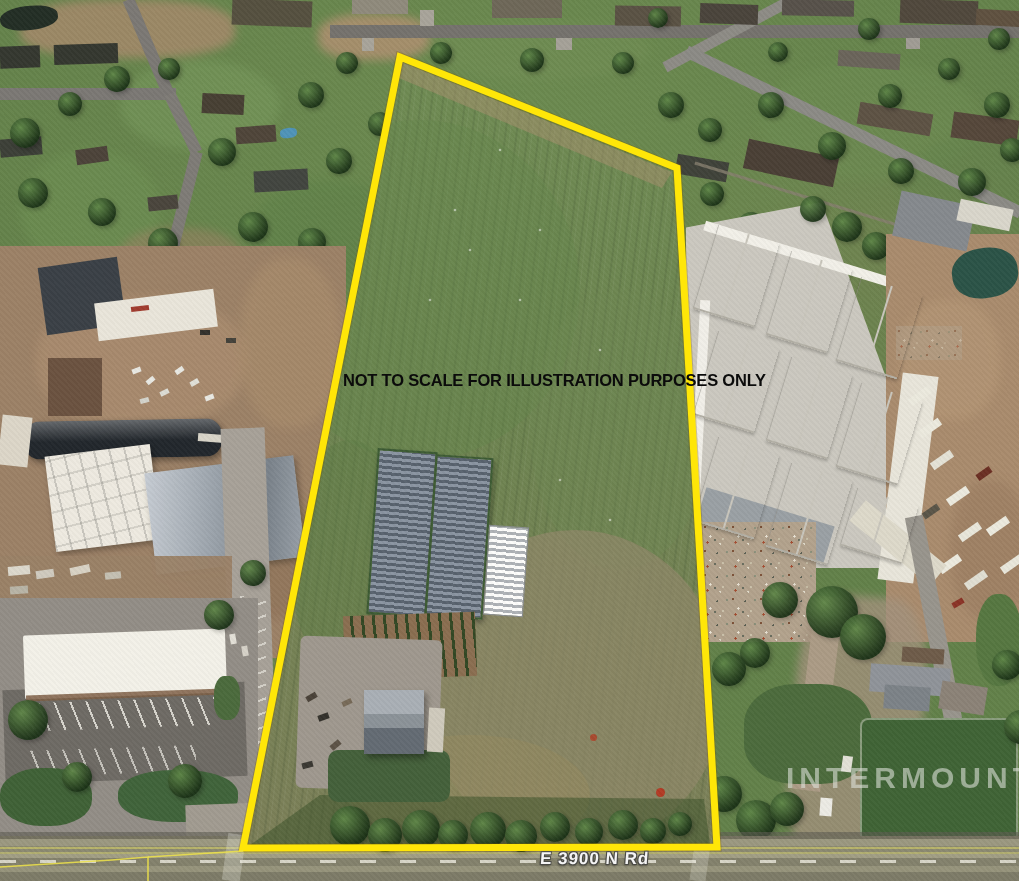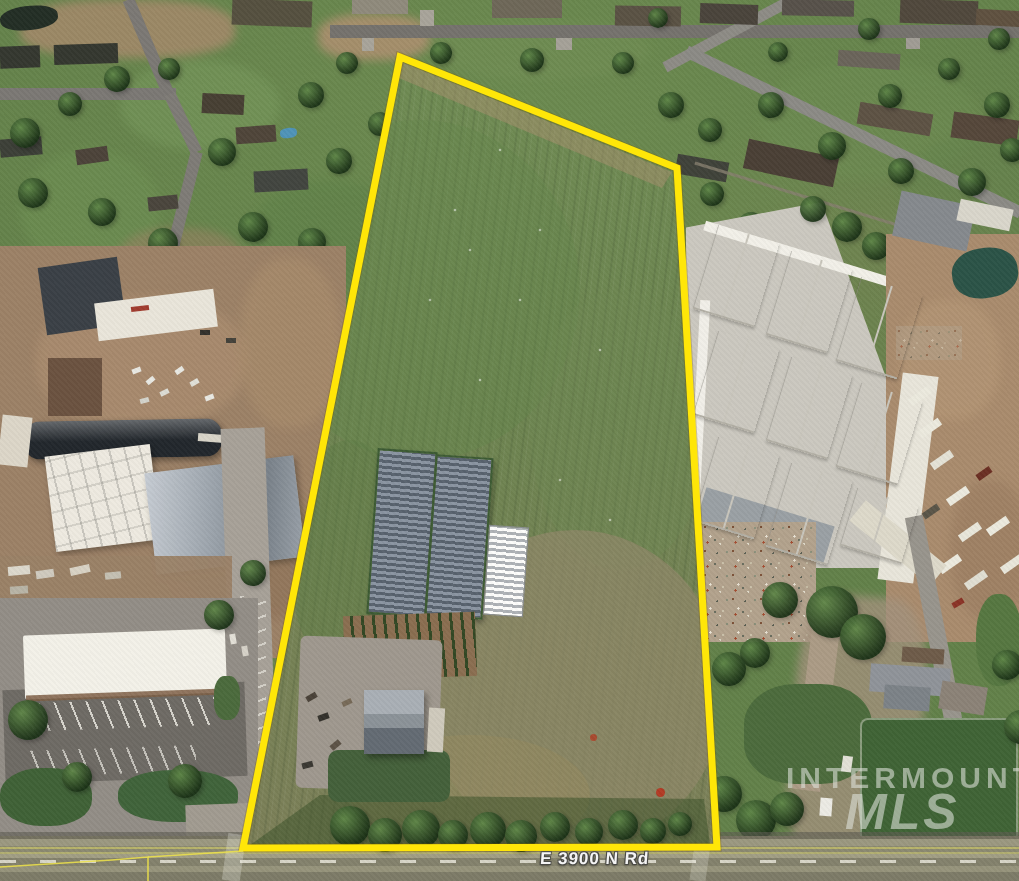--- a/index.html
+++ b/index.html
@@ -353,16 +353,16 @@
 
   <svg id="overlay" width="1019" height="881" viewBox="0 0 1019 881">
     <polygon class="ybound-shadow" fill="none" stroke-width="9" stroke-miterlimit="10" points="400,57 677,168 717,847 243,848" stroke="rgba(120,90,0,0.30)"></polygon>
     <polygon class="ybound" fill="none" stroke-width="7" stroke-miterlimit="10" points="400,57 677,168 717,847 243,848" stroke="#FFE608"></polygon>
     <g id="thinlines">
         <polyline points="0,867 112,860 148,857 148,881" fill="none" stroke="#EFE34A" stroke-width="1.6" opacity=".85"></polyline>
         <polyline points="148,857 243,851" fill="none" stroke="#EFE34A" stroke-width="1.6" opacity=".85"></polyline>
       </g>
   </svg>
 
+  <div class="disclaimer" style="color: rgb(11, 11, 11);">NOT TO SCALE FOR ILLUSTRATION PURPOSES ONLY</div>
   <div class="roadlabel" style="color: rgb(244, 244, 244); text-shadow: rgb(74, 74, 70) -1px -1px 0px, rgb(74, 74, 70) 1px -1px 0px, rgb(74, 74, 70) -1px 1px 0px, rgb(74, 74, 70) 1px 1px 0px, rgba(0, 0, 0, 0.45) 0px 2px 3px;">E 3900 N Rd</div>
   <div class="wm wm1" style="color: rgba(224, 228, 221, 0.58);">INTERMOUNTAIN</div>
-  <div class="wm wm2" style="color: rgba(224, 228, 221, 0.58);">MLS</div>
 </div>
 
 </body></html>

